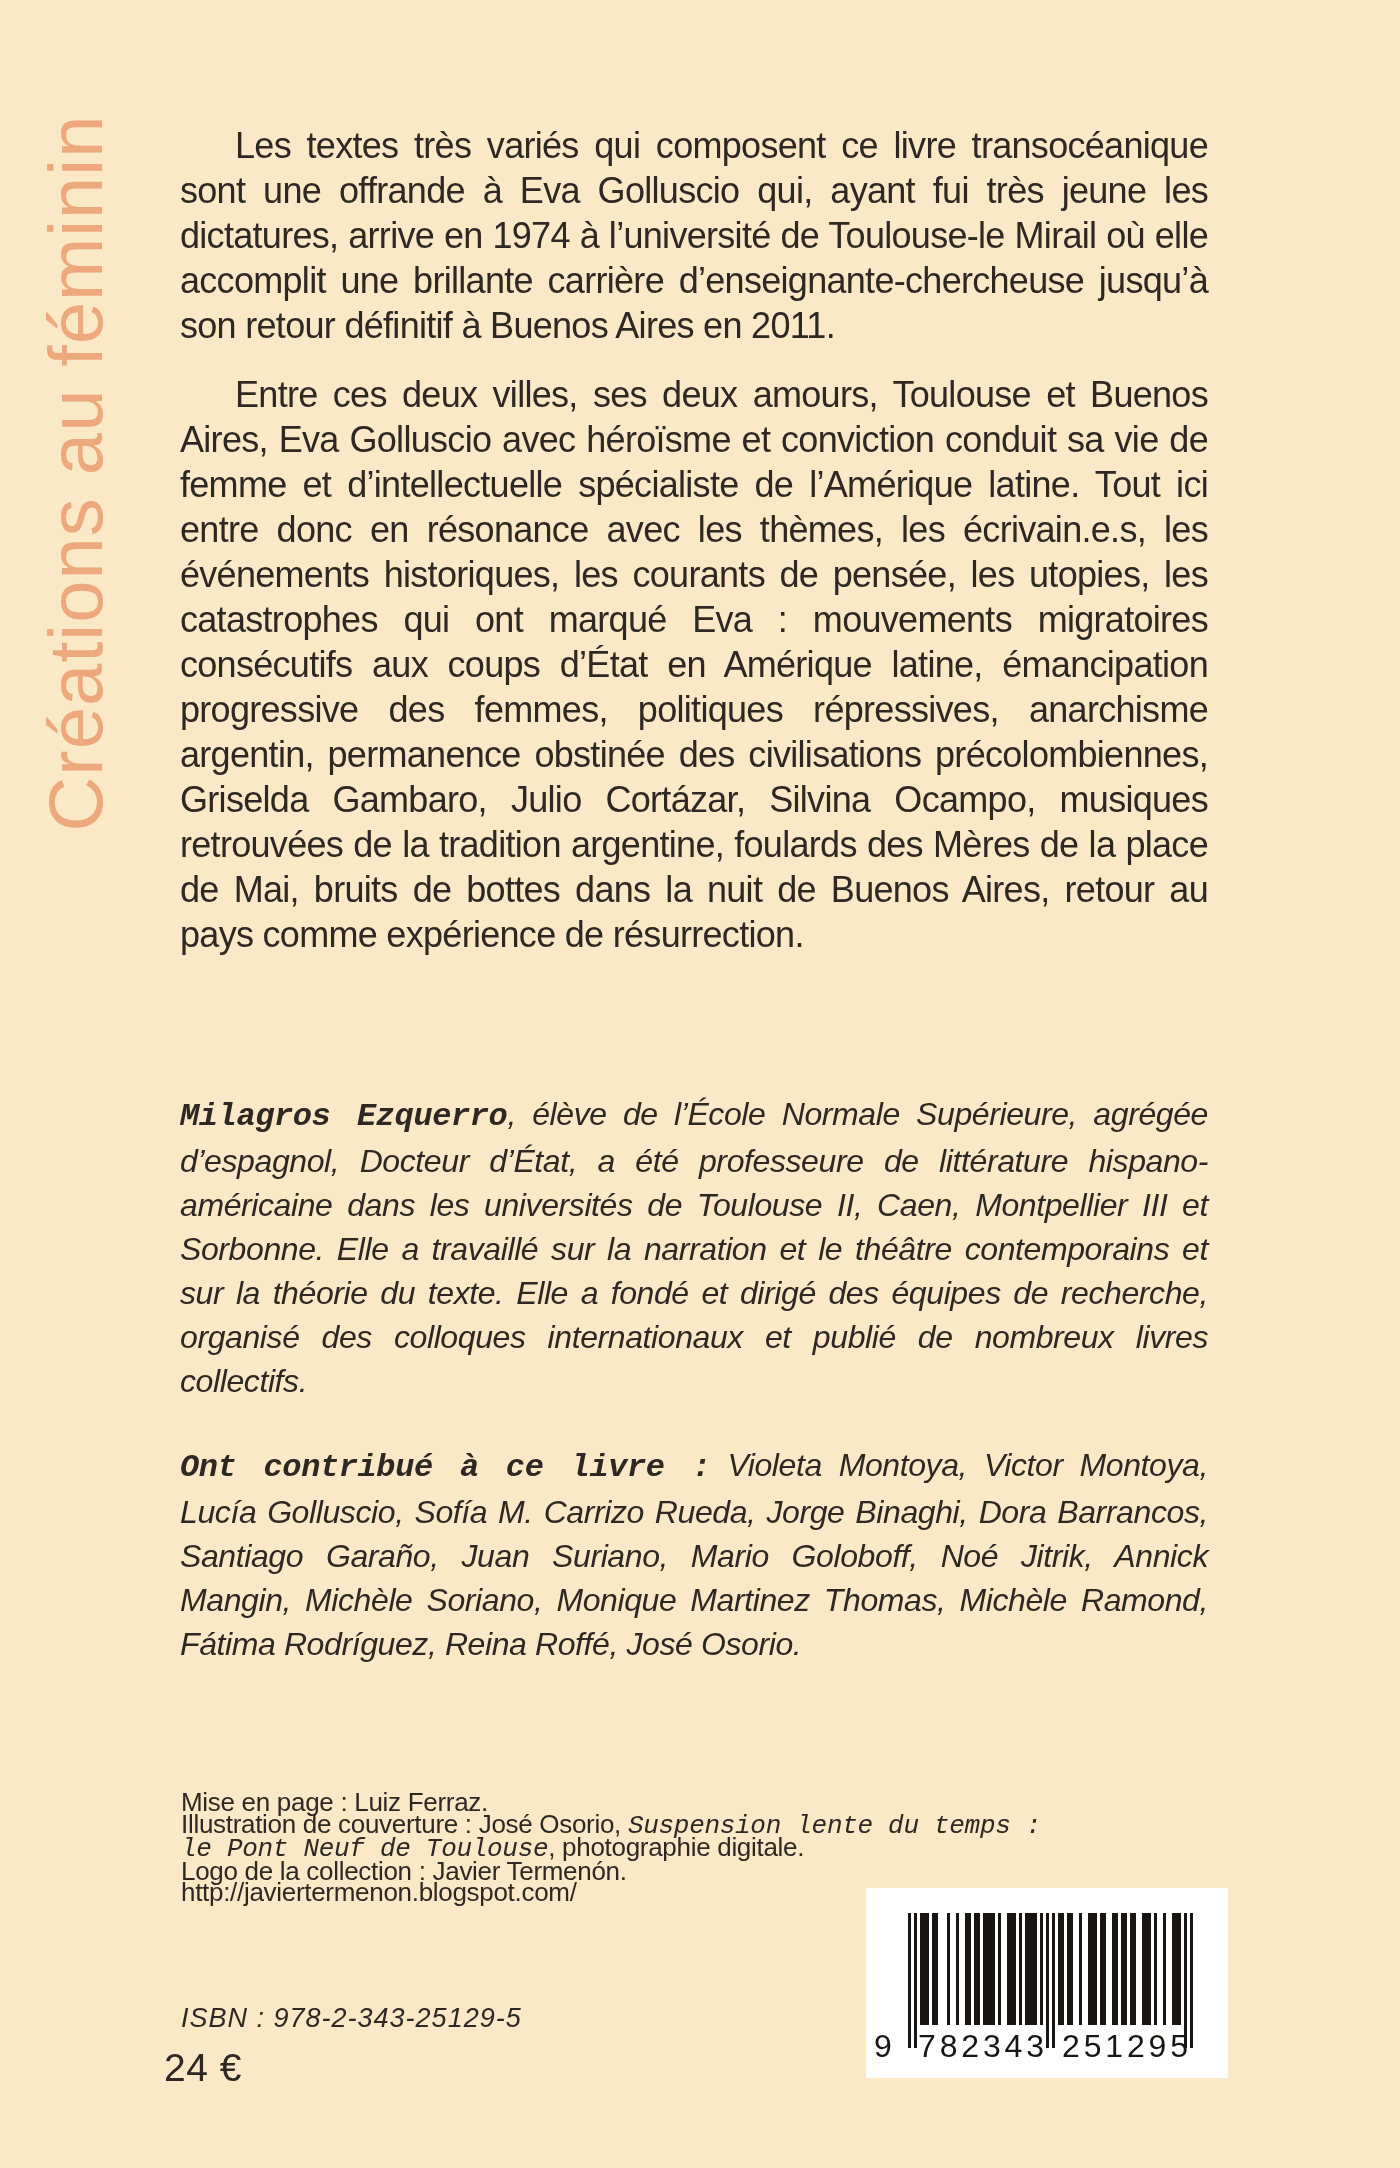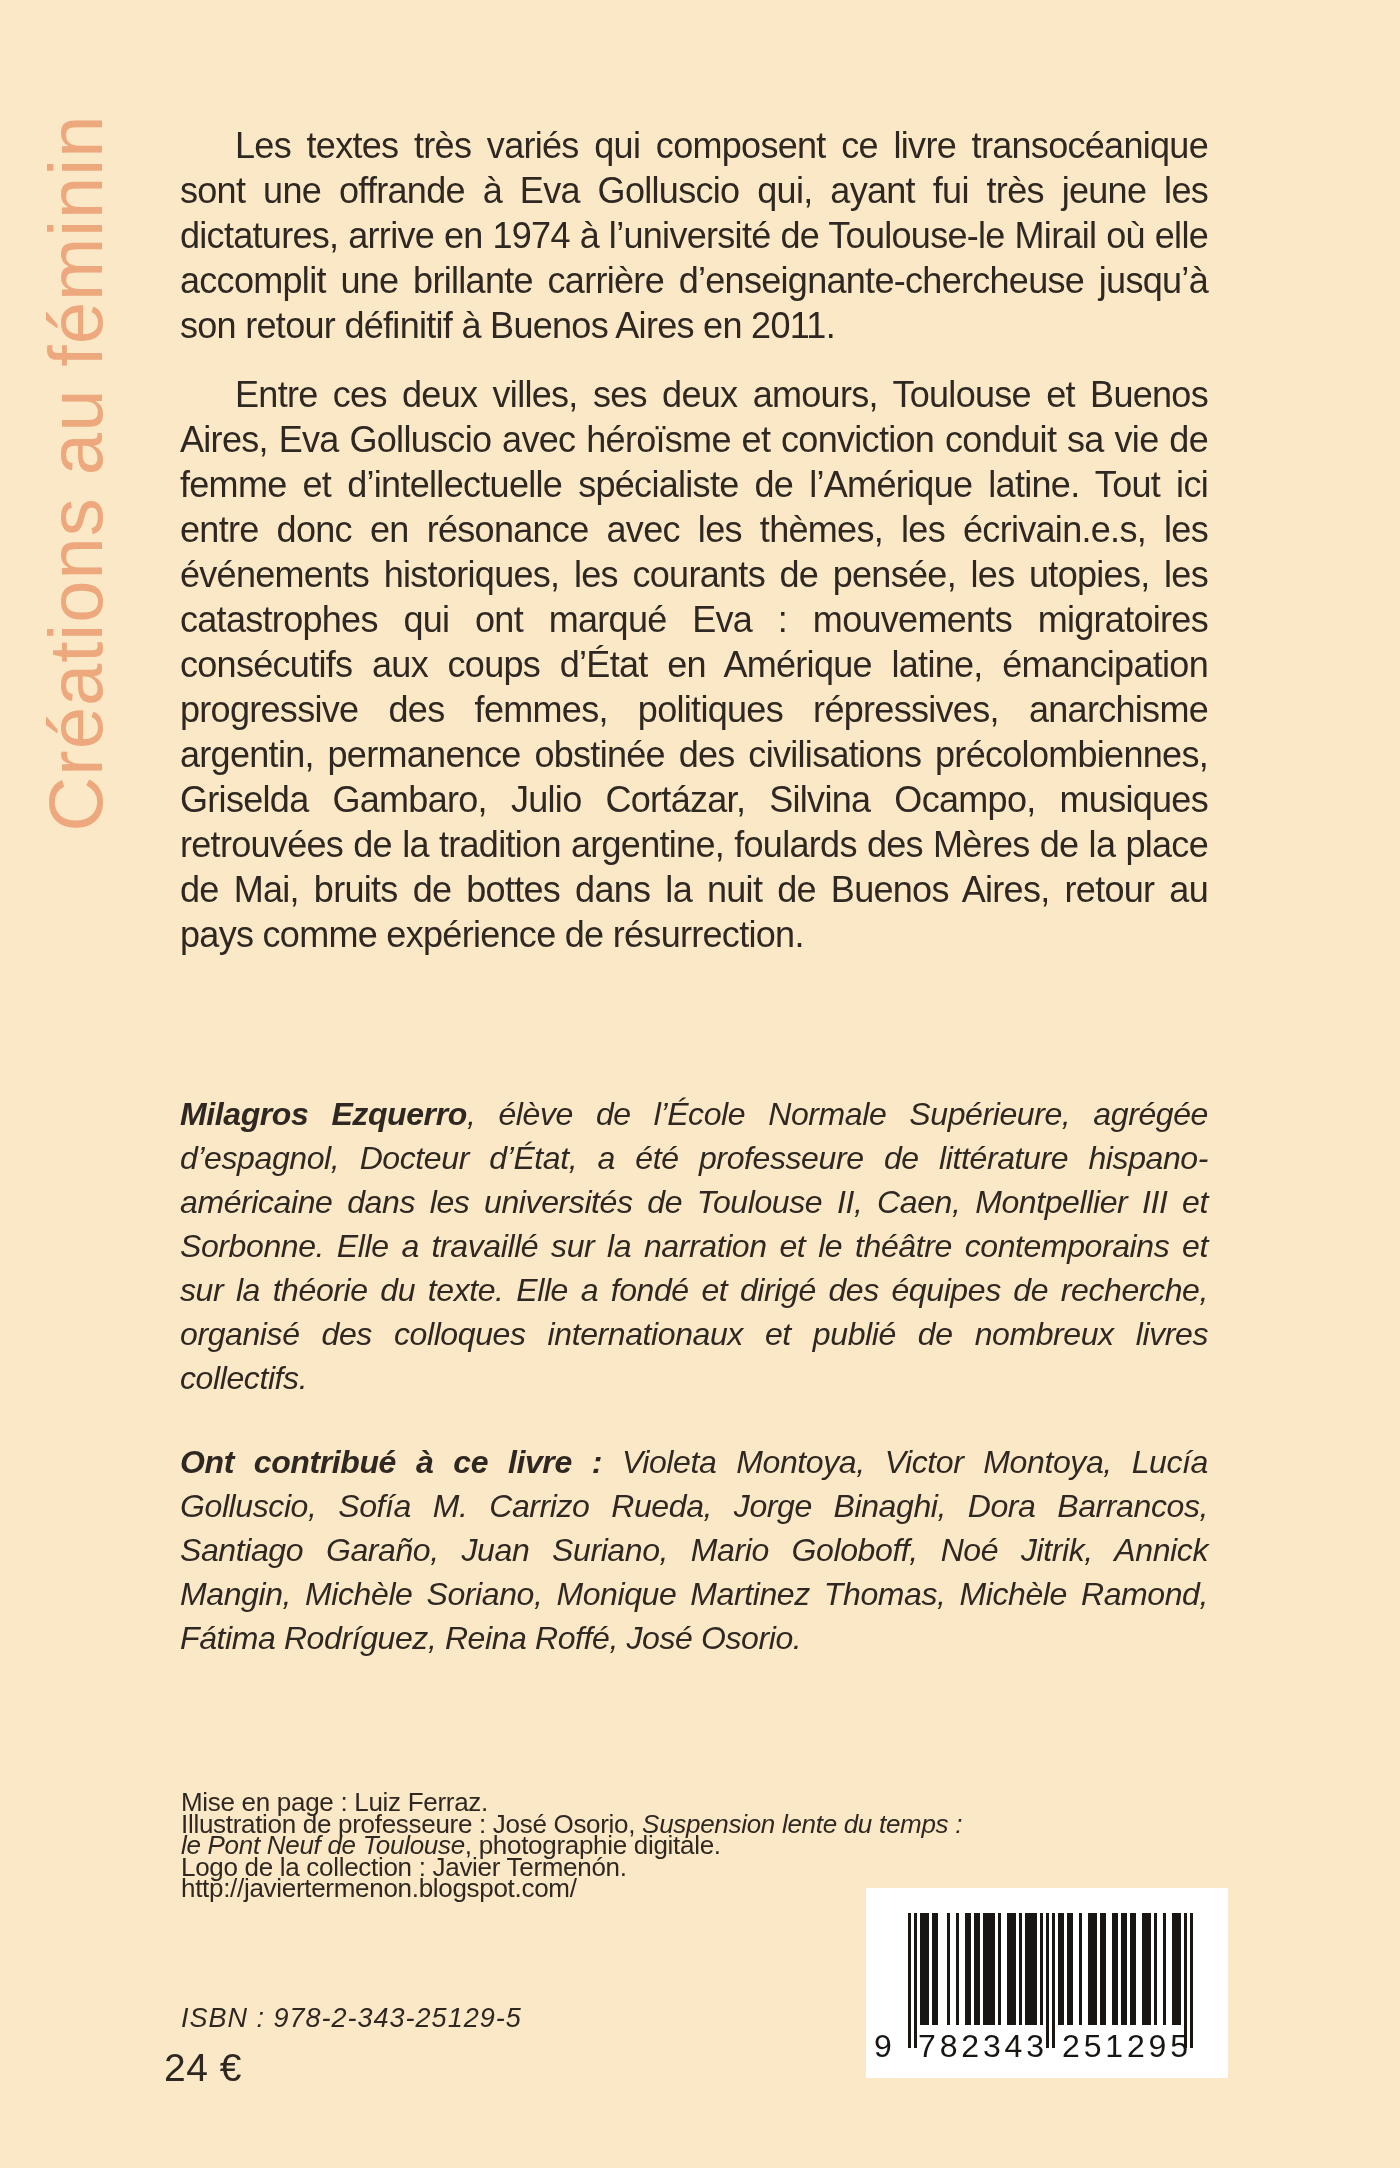--- a/index.html
+++ b/index.html
@@ -26,21 +26,21 @@
   .synopsis .p2{margin-top:24px;text-indent:55px;}
   .bio{
     margin-top:135px;text-align:justify;
     font-size:32px;line-height:44px;letter-spacing:-0.4px;font-style:italic;
   }
   .contributors{
     margin-top:40px;text-align:justify;
     font-size:32px;line-height:44px;letter-spacing:-0.4px;font-style:italic;
   }
   .b{font-weight:bold;}
-  .i{font-style:italic;}
+  .i{font-style:italic;font-family:Liberation Mono, monospace;}
   
   .credits{
     position:absolute;left:181px;top:1792px;
     font-size:26px;line-height:21.5px;letter-spacing:-0.3px;white-space:nowrap;
   }
   .isbn{
     position:absolute;left:181px;top:2003px;
     font-size:27px;letter-spacing:1px;white-space:nowrap;font-style:italic;
   }
   .price{
@@ -80,21 +80,21 @@
     <p class="p2">Entre ces deux villes, ses deux amours, Toulouse et Buenos Aires, Eva Golluscio avec héroïsme et conviction conduit sa vie de femme et d’intellectuelle spécialiste de l’Amérique latine. Tout ici entre donc en résonance avec les thèmes, les écrivain.e.s, les événements historiques, les courants de pensée, les utopies, les catastrophes qui ont marqué Eva : mouvements migratoires consécutifs aux coups d’État en Amérique latine, émancipation progressive des femmes, politiques répressives, anarchisme argentin, permanence obstinée des civilisations précolombiennes, Griselda Gambaro, Julio Cortázar, Silvina Ocampo, musiques retrouvées de la tradition argentine, foulards des Mères de la place de Mai, bruits de bottes dans la nuit de Buenos Aires, retour au pays comme expérience de résurrection.</p>
   </div>
 
   <div class="bio"><span class="b i">Milagros Ezquerro</span><span>, élève de l’École Normale Supérieure, agrégée d’espagnol, Docteur d’État, a été professeure de littérature hispano-américaine dans les universités de Toulouse II, Caen, Montpellier III et Sorbonne. Elle a travaillé sur la narration et le théâtre contemporains et sur la théorie du texte. Elle a fondé et dirigé des équipes de recherche, organisé des colloques internationaux et publié de nombreux livres collectifs.</span></div>
 
   <div class="contributors"><span class="b i">Ont contribué à ce livre :</span><span> Violeta Montoya, Victor Montoya, Lucía Golluscio, Sofía M. Carrizo Rueda, Jorge Binaghi, Dora Barrancos, Santiago Garaño, Juan Suriano, Mario Goloboff, Noé Jitrik, Annick Mangin, Michèle Soriano, Monique Martinez Thomas, Michèle Ramond, Fátima Rodríguez, Reina Roffé, José Osorio.</span></div>
 </div>
 
 <div class="credits">
   <div>Mise en page : Luiz Ferraz.</div>
-  <div><span>Illustration de professeure : José Osorio, </span><span class="i">Suspension lente du temps :</span></div>
+  <div><span>Illustration de couverture : José Osorio, </span><span class="i">Suspension lente du temps :</span></div>
   <div><span class="i">le Pont Neuf de Toulouse</span><span>, photographie digitale.</span></div>
   <div>Logo de la collection : Javier Termenón.</div>
   <div>http://javiertermenon.blogspot.com/</div>
 </div>
 
 <div class="isbn">ISBN : 978-2-343-25129-5</div>
 <div class="price">24 €</div>
 
 <div class="barcode-box">
   <div class="barcode-bars">

